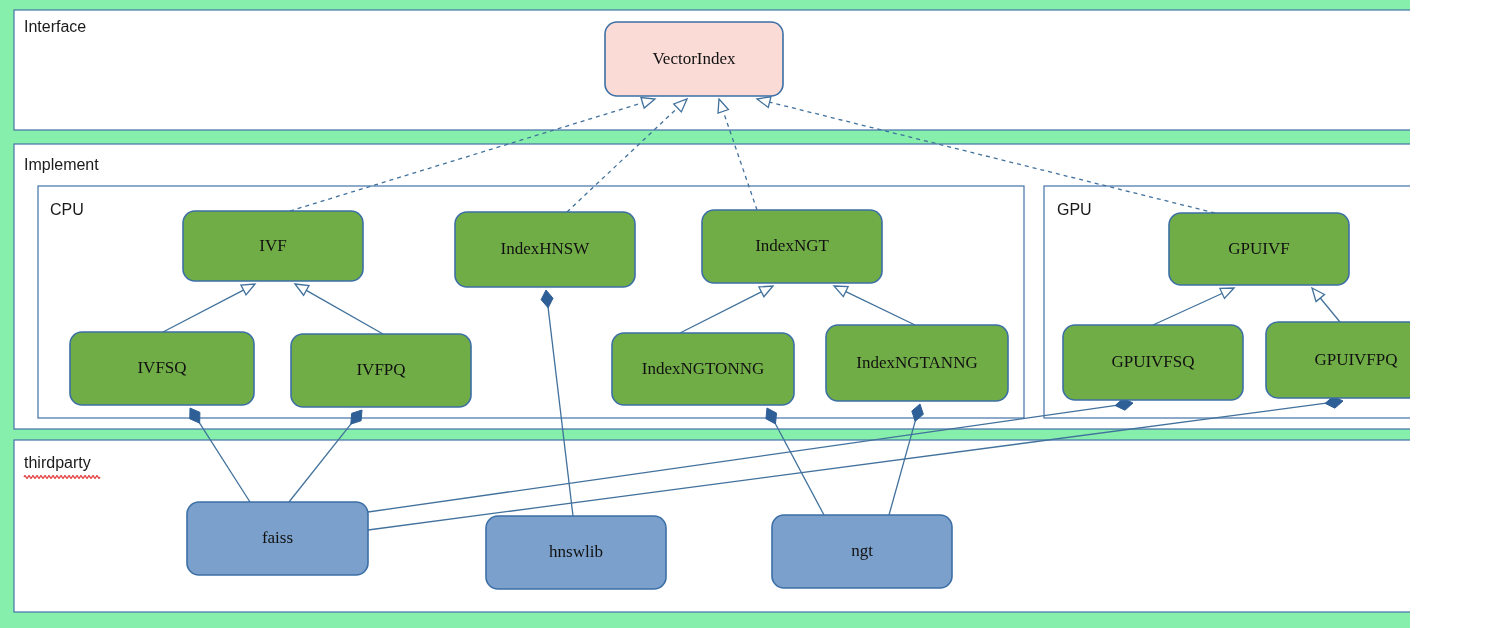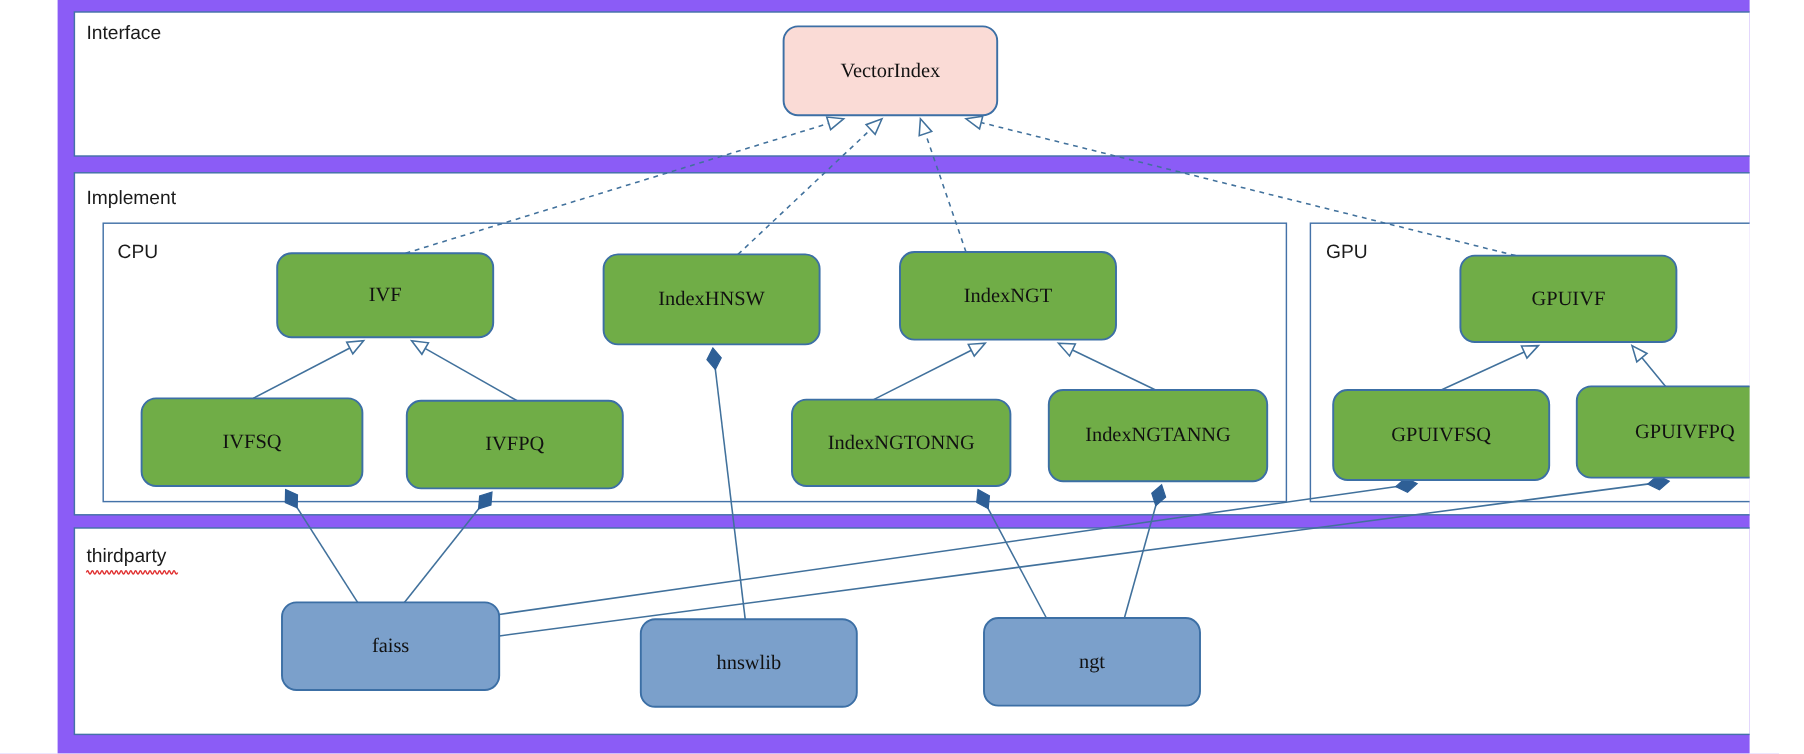--- a/index.html
+++ b/index.html
@@ -4,24 +4,23 @@
 <style>
   html, body {
     margin: 0;
     padding: 0;
     background: #ffffff;
   }
   #canvas-root {
     position: relative;
     width: 1410px;
     height: 628px;
-    background: #8b5cf6;
+    background: #86efac;
     font-family: "Liberation Sans", sans-serif;
     overflow: hidden;
-    margin-left: 48px;
   }
   svg.diagram {
     position: absolute;
     top: 0;
     left: 0;
     width: 1503px;
     height: 628px;
   }
   .group-box {
     fill: #ffffff;

